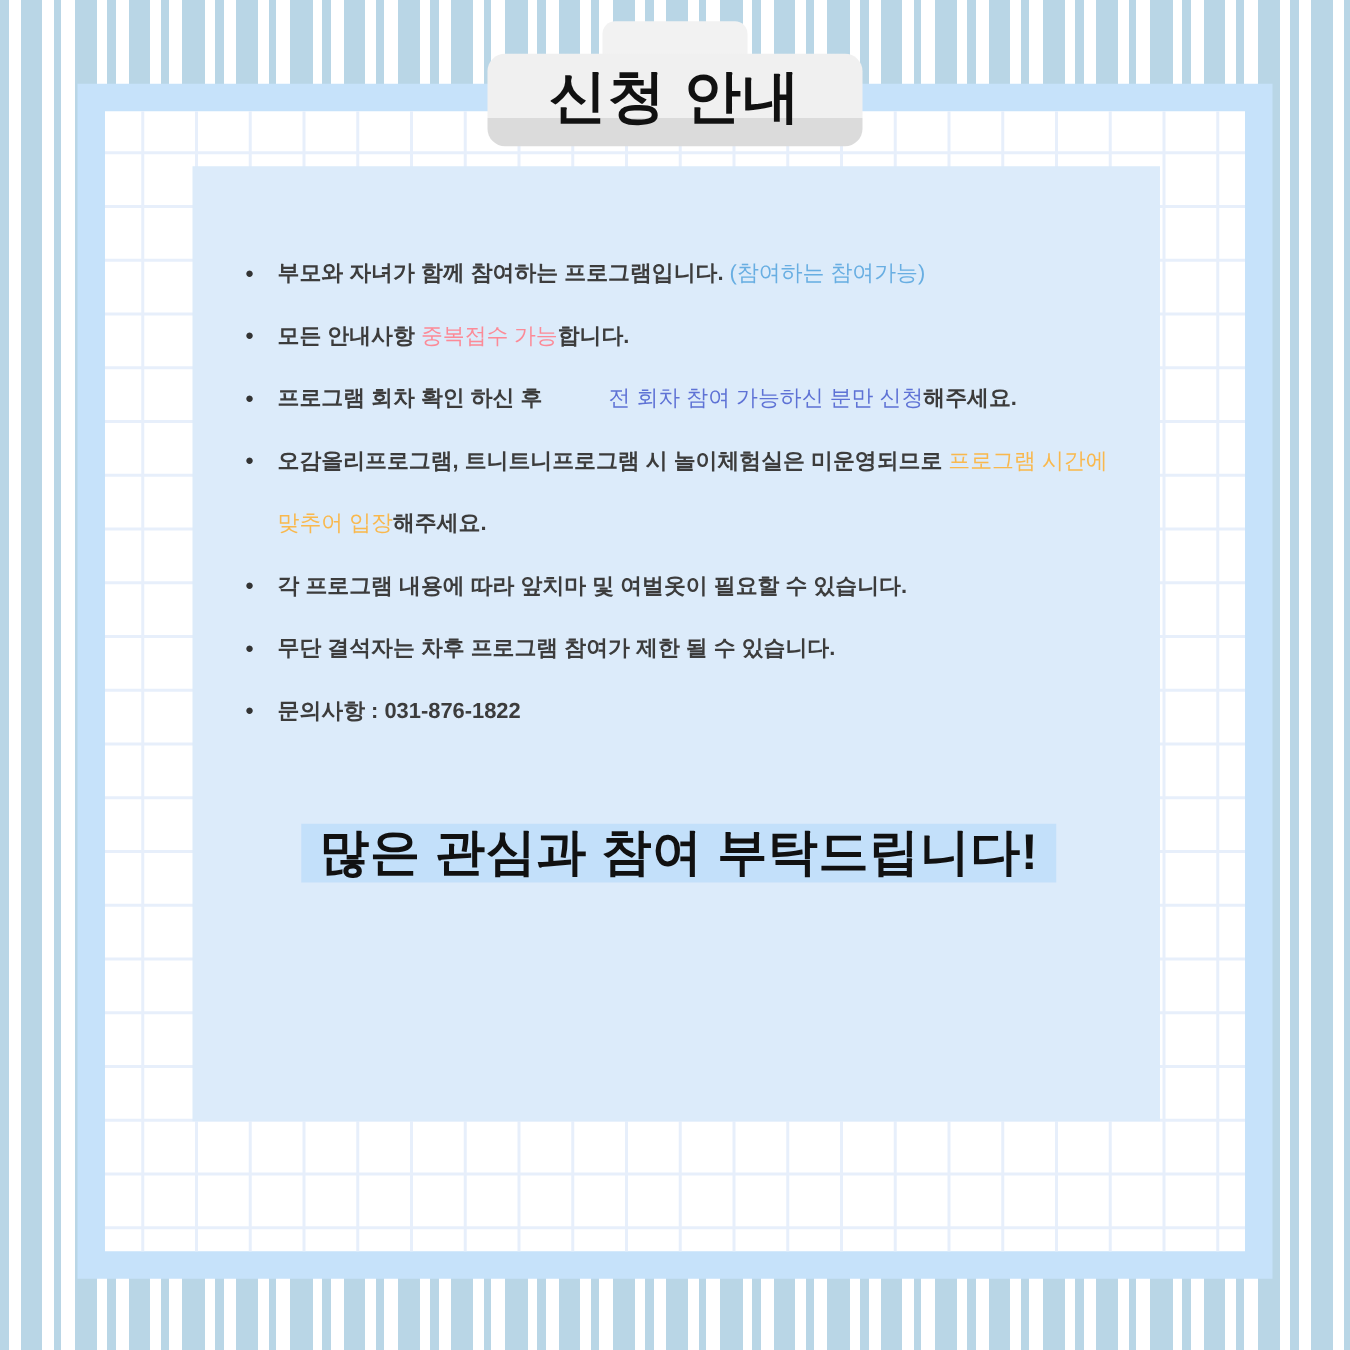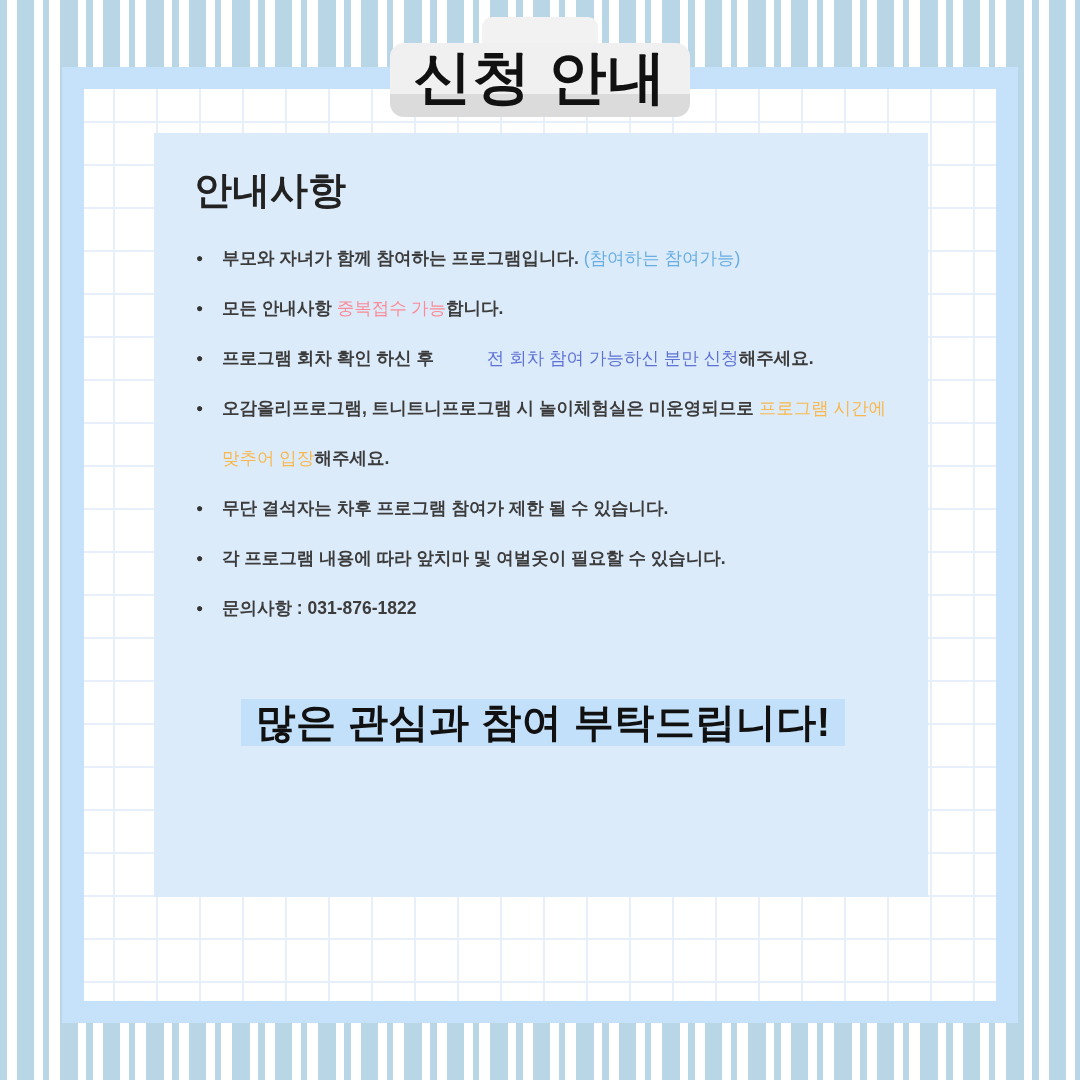--- a/index.html
+++ b/index.html
@@ -46,21 +46,21 @@
     position:absolute; left:482px; top:17px; width:116px; height:44px;
     background:#f2f2f2; border-radius:10px 10px 0 0;
   }
   .title-plate{
     position:absolute; left:390px; top:43px; width:300px; height:74px;
     background:linear-gradient(to bottom, var(--plate) 0 69%, var(--plate-shadow) 69% 100%);
     border-radius:14px;
     display:flex; align-items:center; justify-content:center;
   }
   .title-plate h1{
-    font-size:58px; font-weight:bold; color:var(--title-color);
+    font-size:46px; font-weight:bold; color:var(--title-color);
     letter-spacing:1px; white-space:nowrap; padding-bottom:4px;
   }
   .card{
     position:absolute; left:154px; top:133px; width:774px; height:764px;
     background:var(--card-bg); z-index:2;
     padding:38px 36px 0 40px;
   }
   .card h2{
     font-size:38px; font-weight:bold; color:#222222; line-height:1.05;
   }
@@ -93,26 +93,25 @@
 </div>
 
 <div class="title-group">
   <div class="title-tape"></div>
   <div class="title-plate">
     <h1>신청 안내</h1>
   </div>
 </div>
 
 <div class="card">
-  <h2>안내사항</h2>
   <ul class="notice-list">
       <li><span class="seg-default">부모와 자녀가 함께 참여하는 프로그램입니다. </span><span class="seg-sky">(참여하는 참여가능)</span></li>
       <li><span class="seg-default">모든 안내사항 </span><span class="seg-pink">중복접수 가능</span><span class="seg-default">합니다.</span></li>
       <li><span class="seg-default">프로그램 회차 확인 하신 후 </span><span class="seg-periwinkle">전 회차 참여 가능하신 분만 신청</span><span class="seg-default">해주세요.</span></li>
       <li><span class="seg-default">오감올리프로그램, 트니트니프로그램 시 놀이체험실은 미운영되므로 </span><span class="seg-orange">프로그램 시간에 맞추어 입장</span><span class="seg-default">해주세요.</span></li>
+      <li><span class="seg-default">각 프로그램 내용에 따라 앞치마 및 여벌옷이 필요할 수 있습니다.</span></li>
       <li><span class="seg-default">무단 결석자는 차후 프로그램 참여가 제한 될 수 있습니다.</span></li>
-      <li><span class="seg-default">각 프로그램 내용에 따라 앞치마 및 여벌옷이 필요할 수 있습니다.</span></li>
       <li><span class="seg-default">문의사항 : 031-876-1822</span></li>
     </ul>
   <div class="closing">
     <span>많은 관심과 참여 부탁드립니다!</span>
   </div>
 </div>
 
 </body></html>

